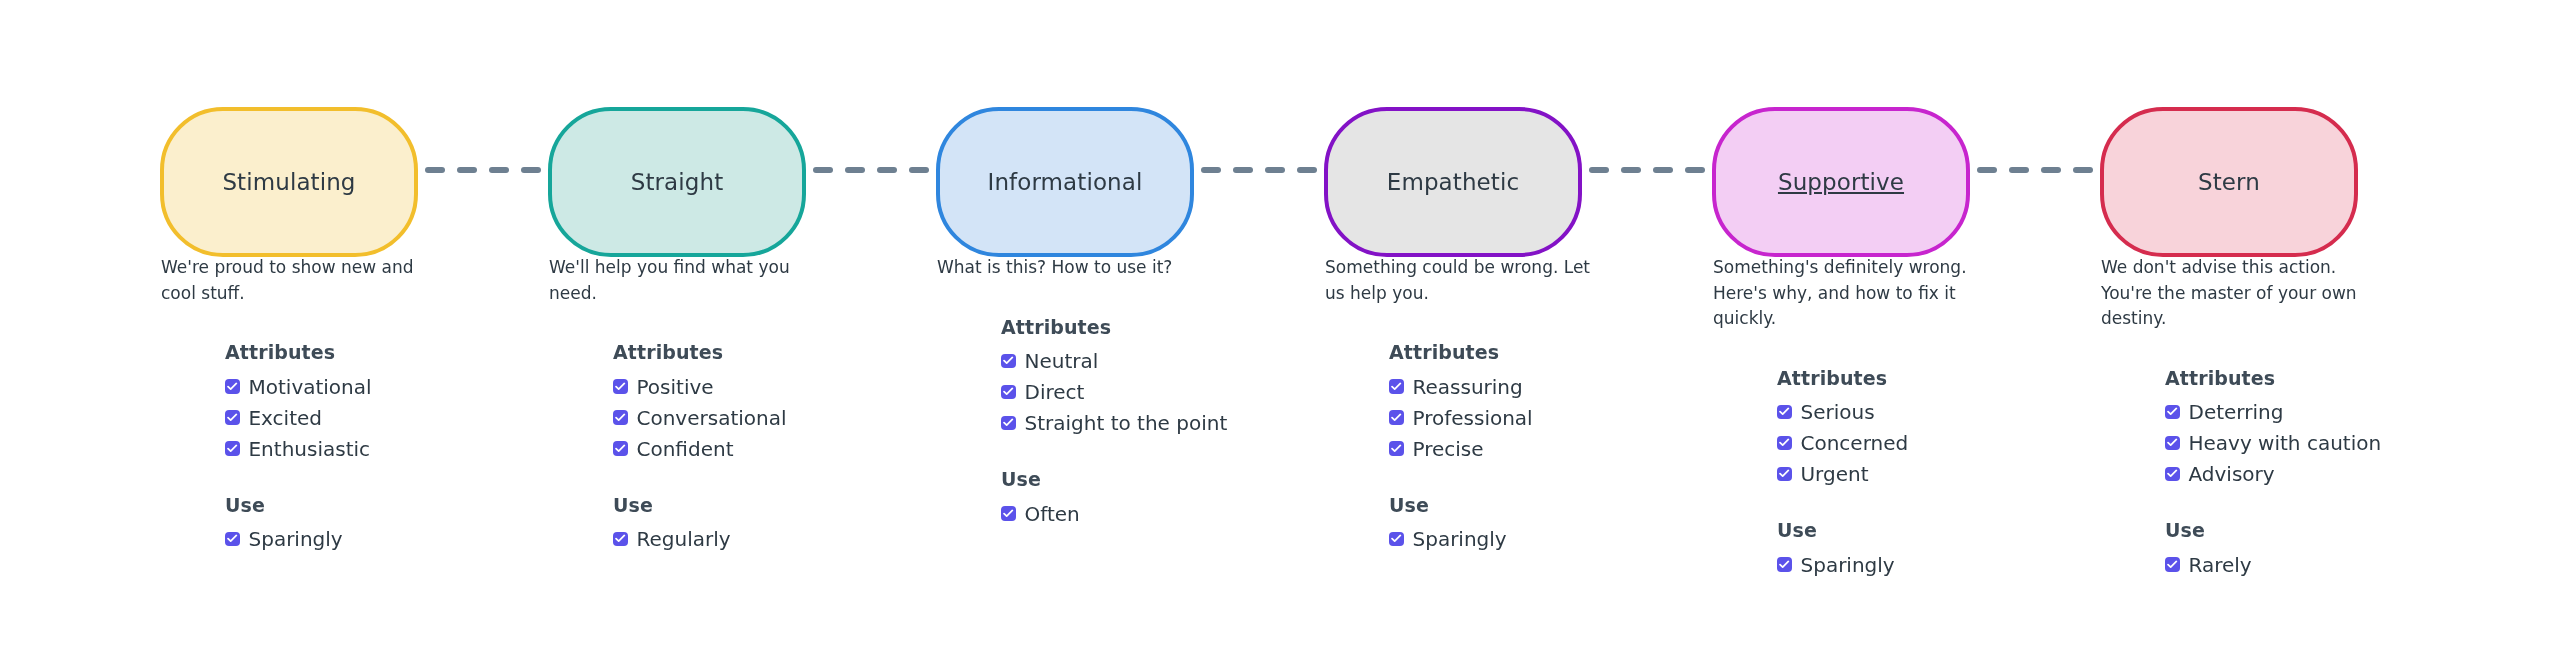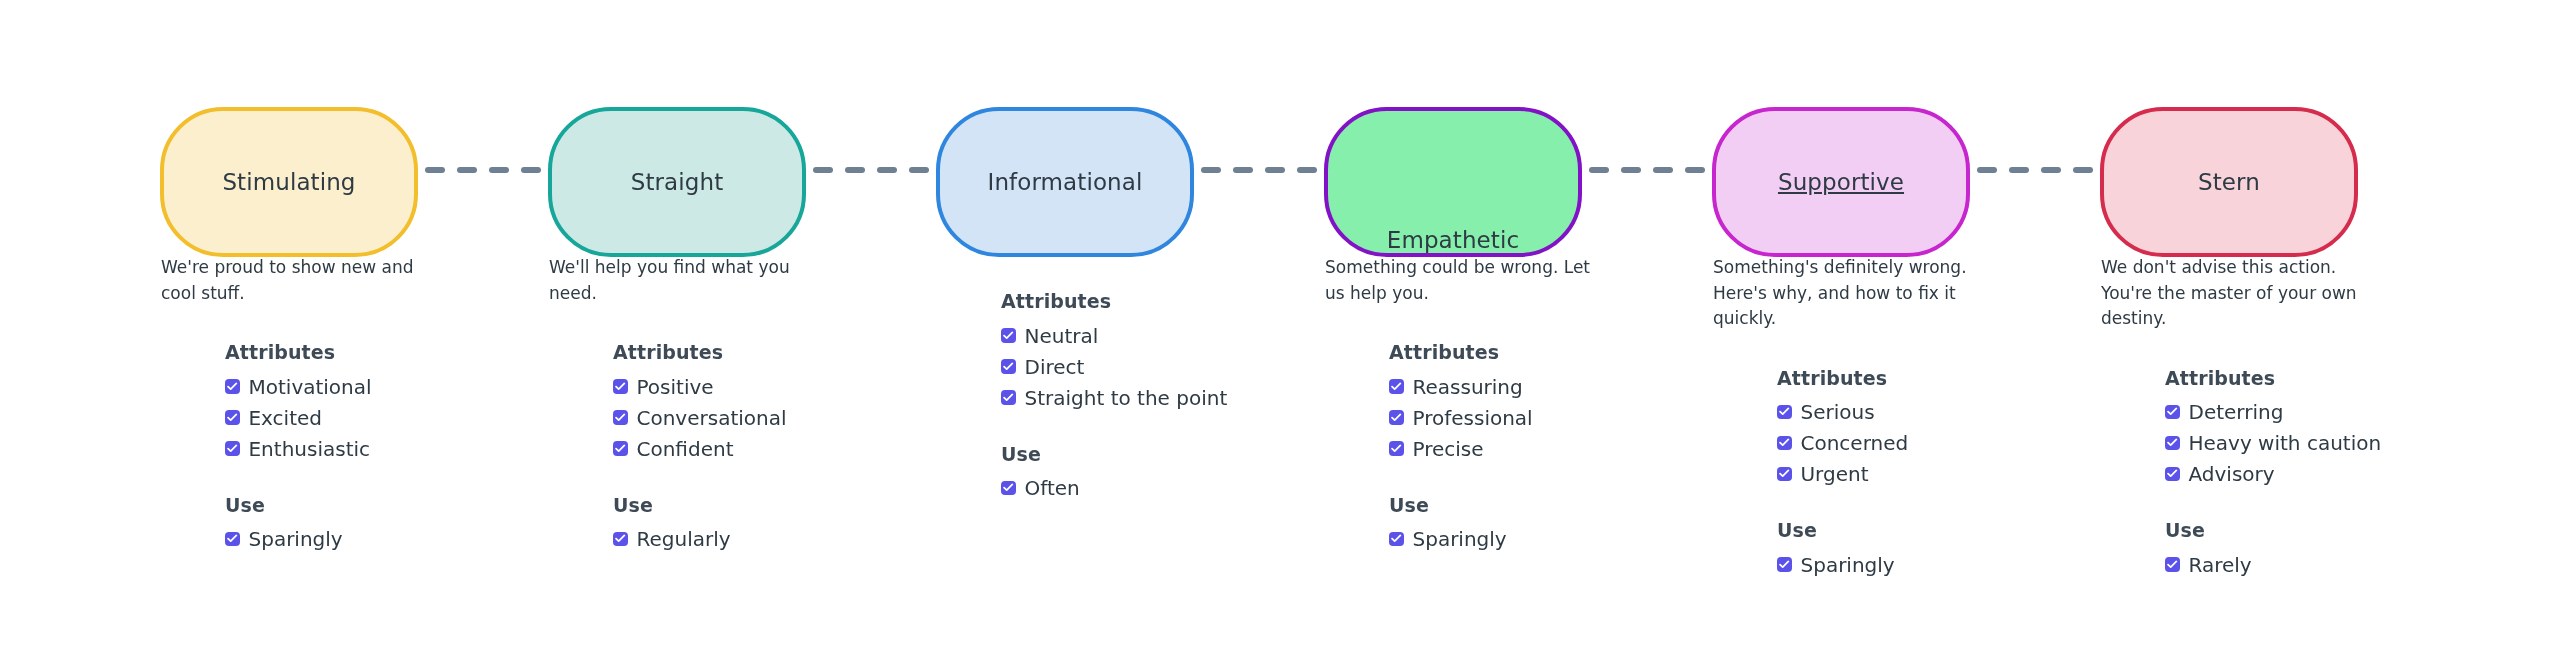--- a/index.html
+++ b/index.html
@@ -169,21 +169,21 @@
       </div>
       <div class="pill" style="background: rgb(211, 228, 247); border-color: rgb(47, 134, 222);">
         <span class="pill-label">Informational</span>
       </div>
       <div class="connector">
         <span class="dash"></span>
         <span class="dash"></span>
         <span class="dash"></span>
         <span class="dash"></span>
       </div>
-      <div class="pill" style="background: #86efac; border-color: rgb(131, 18, 198); align-items: flex-end;">
+      <div class="pill" style="background: #e5e5e5; border-color: rgb(131, 18, 198);">
         <span class="pill-label">Empathetic</span>
       </div>
       <div class="connector">
         <span class="dash"></span>
         <span class="dash"></span>
         <span class="dash"></span>
         <span class="dash"></span>
       </div>
       <div class="pill" style="background: rgb(243, 206, 244); border-color: rgb(199, 37, 206); text-decoration: underline;">
         <span class="pill-label">Supportive</span>
@@ -272,20 +272,21 @@
             <span class="checkbox">
               <svg width="10.7" height="9.4" viewBox="0 0 16 14" xmlns="http://www.w3.org/2000/svg">
                 <path d="M1.6 6.9 L5.5 10.6 L14 2.2" fill="none" stroke="#ffffff" stroke-width="2.6" stroke-linecap="round" stroke-linejoin="round"></path>
               </svg>
             </span>
             <span class="check-label">Regularly</span>
           </div>
         </div>
       </div>
       <div class="col">
+        <p class="desc">What is this? How to use it?</p>
         <div class="meta">
           <div class="group-title">Attributes</div>
           <div class="check-row">
             <span class="checkbox">
               <svg width="10.7" height="9.4" viewBox="0 0 16 14" xmlns="http://www.w3.org/2000/svg">
                 <path d="M1.6 6.9 L5.5 10.6 L14 2.2" fill="none" stroke="#ffffff" stroke-width="2.6" stroke-linecap="round" stroke-linejoin="round"></path>
               </svg>
             </span>
             <span class="check-label">Neutral</span>
           </div>

